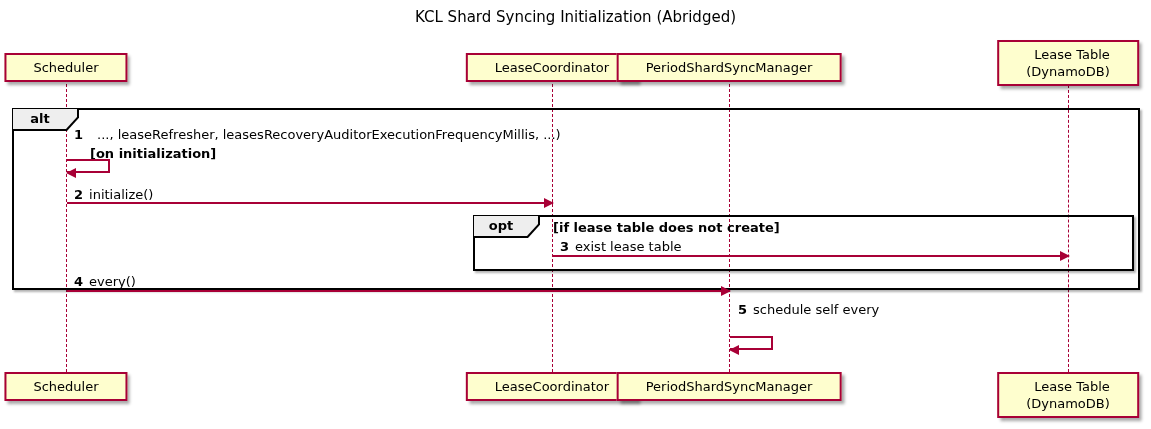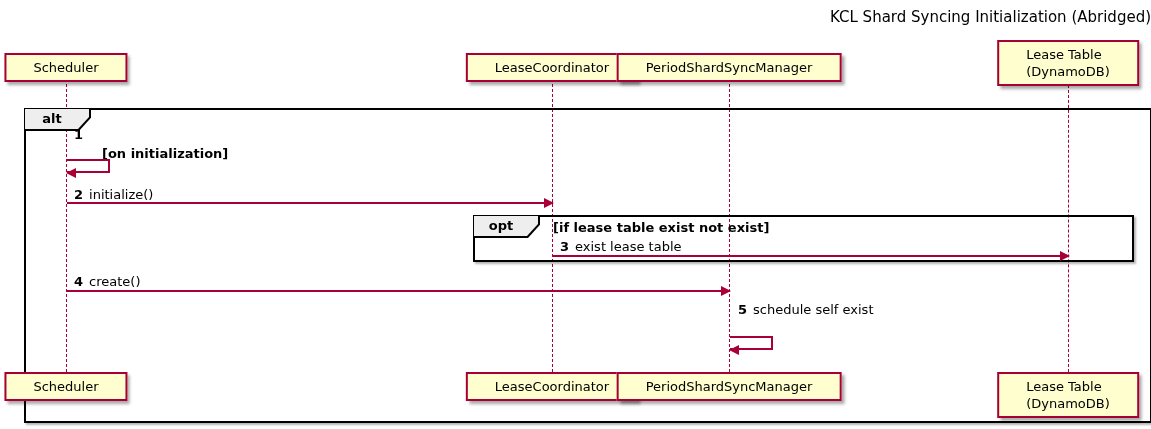--- a/index.html
+++ b/index.html
@@ -20,37 +20,37 @@
     width: 1151px;
     height: 429px;
     background: var(--bg);
     overflow: hidden;
     font-size: 13px;
     color: var(--txt);
   }
   .title {
     position: absolute;
     top: 8px; left: 0; width: 100%;
-    text-align: right;
+    text-align: center;
     font-size: 15px;
     font-weight: 500;
   }
   .lifeline {
     position: absolute;
     width: 0;
     border-left: 1px dashed var(--crimson);
   }
   .participant {
     position: absolute;
     transform: translateX(-50%);
     background: var(--fill);
     border: 2px solid var(--crimson);
     box-shadow: 3px 3px 3px rgba(0,0,0,0.35);
     padding: 4px 27px;
-    text-align: left;
+    text-align: right;
     line-height: 17px;
     white-space: nowrap;
   }
   .participant span { display: block; }
   .frame {
     position: absolute;
     border: 2px solid var(--frame);
     box-shadow: 2px 2px 2px rgba(0,0,0,0.3);
     background: transparent;
   }
@@ -143,41 +143,42 @@
     <span>LeaseCoordinator</span>
   </div>
   <div class="participant" style="left:729px; top:53px;">
     <span>PeriodShardSyncManager</span>
   </div>
   <div class="participant" style="left:1068px; top:40px;">
     <span>Lease Table</span>
     <span>(DynamoDB)</span>
   </div>
 
-  <div class="frame" style="left:24px; top:108px; width:1128px; height:315px;">
+  <div class="frame" style="left:12px; top:108px; width:1128px; height:182px;">
     <div class="frame-label">
       <div class="bg"></div>
       <div class="fg"></div>
       <span class="txt">alt</span>
     </div>
     <div class="frame-guard" style="left:76px;margin-top:33px;">[on initialization]</div>
   </div>
 
-  <div class="frame" style="left:473px; top:215px; width:661px; height:47px;">
+  <div class="frame" style="left:473px; top:215px; width:661px; height:56px;">
     <div class="frame-label">
       <div class="bg"></div>
       <div class="fg"></div>
       <span class="txt">opt</span>
     </div>
-    <div class="frame-guard" style="left:78px;">[if lease table exist not exist]</div>
+    <div class="frame-guard" style="left:78px;">[if lease table does not create]</div>
   </div>
 
   <div class="msg" style="left:74px; top:127px;">
     <span class="num">1</span>
     <span class="lines">
+      <span class="indent">..., leaseRefresher, leasesRecoveryAuditorExecutionFrequencyMillis, ...)</span>
     </span>
   </div>
   <div class="self-arrow" style="left:67px; top:159px;">
     <div class="head-left"></div>
   </div>
 
   <div class="msg" style="left:74px; top:187px;">
     <span class="num">2</span>
     <span>initialize()</span>
   </div>
@@ -188,30 +189,30 @@
   <div class="msg" style="left:560px; top:239px;">
     <span class="num">3</span>
     <span>exist lease table</span>
   </div>
   <div class="arrow" style="left:553px; top:255px; width:516px;">
     <div class="head-right"></div>
   </div>
 
   <div class="msg" style="left:74px; top:274px;">
     <span class="num">4</span>
-    <span>create()</span>
+    <span>every()</span>
   </div>
   <div class="arrow" style="left:67px; top:290px; width:663px;">
     <div class="head-right"></div>
   </div>
 
   <div class="msg" style="left:738px; top:302px;">
     <span class="num">5</span>
     <span class="lines">
-      <span>schedule self exist</span>
+      <span>schedule self every</span>
     </span>
   </div>
   <div class="self-arrow" style="left:730px; top:336px;">
     <div class="head-left"></div>
   </div>
 
   <div class="participant" style="left:66px; top:372px;">
     <span>Scheduler</span>
   </div>
   <div class="participant" style="left:552px; top:372px;">

